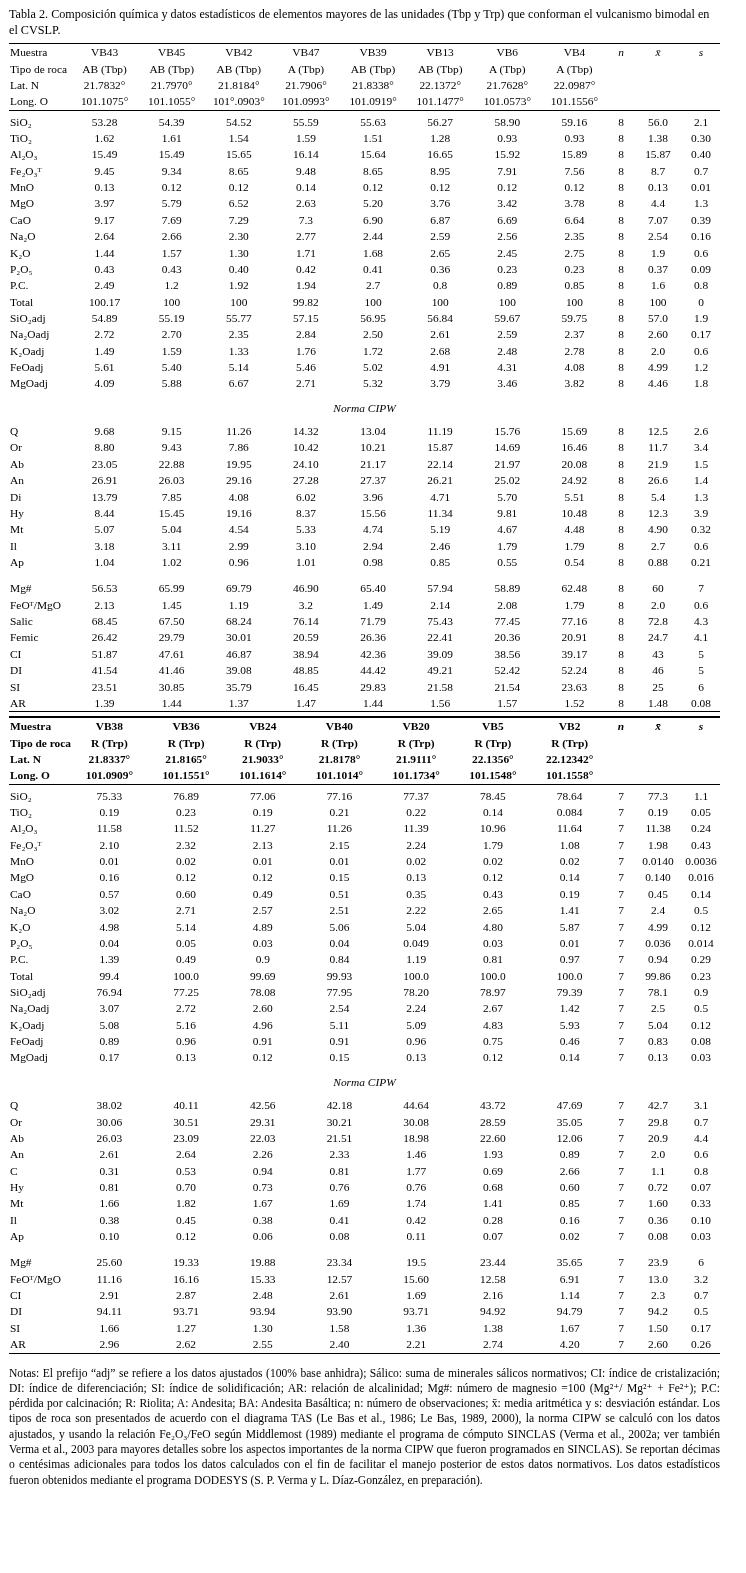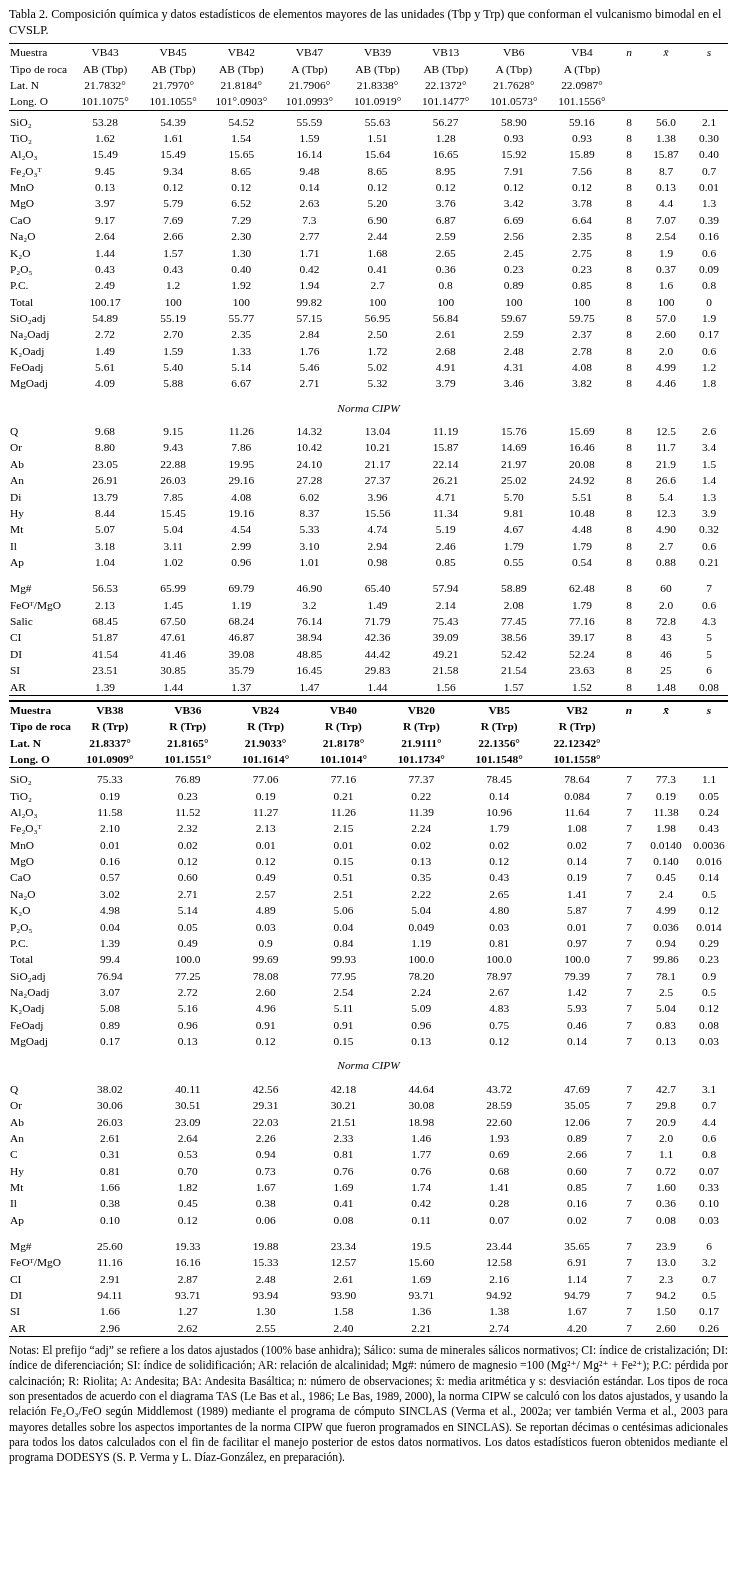--- a/index.html
+++ b/index.html
@@ -1,21 +1,21 @@
 <!DOCTYPE html>
 <html><head>
 <meta charset="utf-8">
 <style>
   html, body { margin: 0; padding: 0; background: #ffffff; }
   body {
     width: 746px;
     font-family: "Liberation Serif", "DejaVu Serif", "DejaVu Sans", serif;
     color: #000;
   }
-  .page { padding: 7px 18px 12px 9px; }
+  .page { padding: 7px 26px 12px 9px; }
   .caption {
     font-size: 12.2px;
     line-height: 1.28;
     margin-bottom: 5px;
     text-align: left;
   }
   table {
     width: 100%;
     border-collapse: collapse;
     table-layout: fixed;
@@ -36,21 +36,21 @@
   table.trp { margin-top: 4px; border-bottom: 1px solid #000; }
   table.trp thead { border-top: 2px solid #000; }
   table.trp thead td { font-weight: bold; }
   tbody tr:first-child td { padding-top: 4px; }
   .section-title { font-style: italic; padding: 9px 1px 8px 1px; text-align: center; }
   tr.spacer td { padding: 0; height: 10px; }
   .notes {
     font-size: 11.6px;
     line-height: 1.32;
     text-align: justify;
-    margin-top: 6px;
+    margin-top: 12px;
   }
 </style>
 </head>
 <body>
 
 <div class="page">
   <div class="caption">Tabla 2. Composición química y datos estadísticos de elementos mayores de las unidades (Tbp y Trp) que conforman el vulcanismo bimodal en el CVSLP.</div>
 
   <table class="tbp">
       <colgroup>
@@ -532,20 +532,34 @@
           <td class="val">76.14</td>
           <td class="val">71.79</td>
           <td class="val">75.43</td>
           <td class="val">77.45</td>
           <td class="val">77.16</td>
           <td class="val">8</td>
           <td class="val">72.8</td>
           <td class="val">4.3</td>
         </tr>
         <tr>
+          <td class="lbl">Femic</td>
+          <td class="val">26.42</td>
+          <td class="val">29.79</td>
+          <td class="val">30.01</td>
+          <td class="val">20.59</td>
+          <td class="val">26.36</td>
+          <td class="val">22.41</td>
+          <td class="val">20.36</td>
+          <td class="val">20.91</td>
+          <td class="val">8</td>
+          <td class="val">24.7</td>
+          <td class="val">4.1</td>
+        </tr>
+        <tr>
           <td class="lbl">CI</td>
           <td class="val">51.87</td>
           <td class="val">47.61</td>
           <td class="val">46.87</td>
           <td class="val">38.94</td>
           <td class="val">42.36</td>
           <td class="val">39.09</td>
           <td class="val">38.56</td>
           <td class="val">39.17</td>
           <td class="val">8</td>

